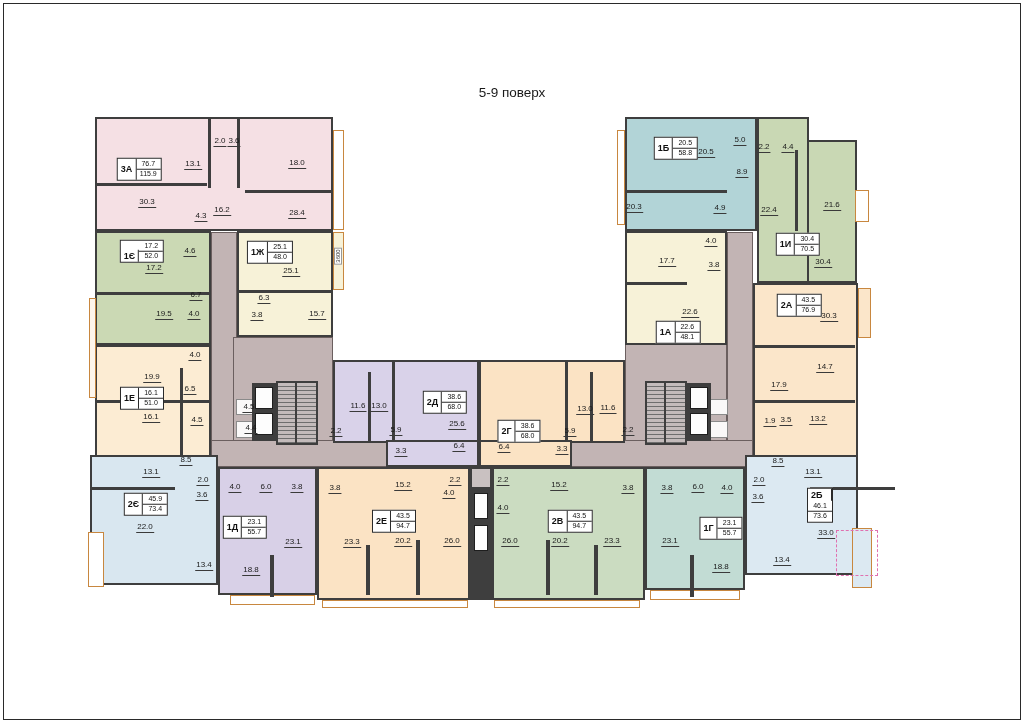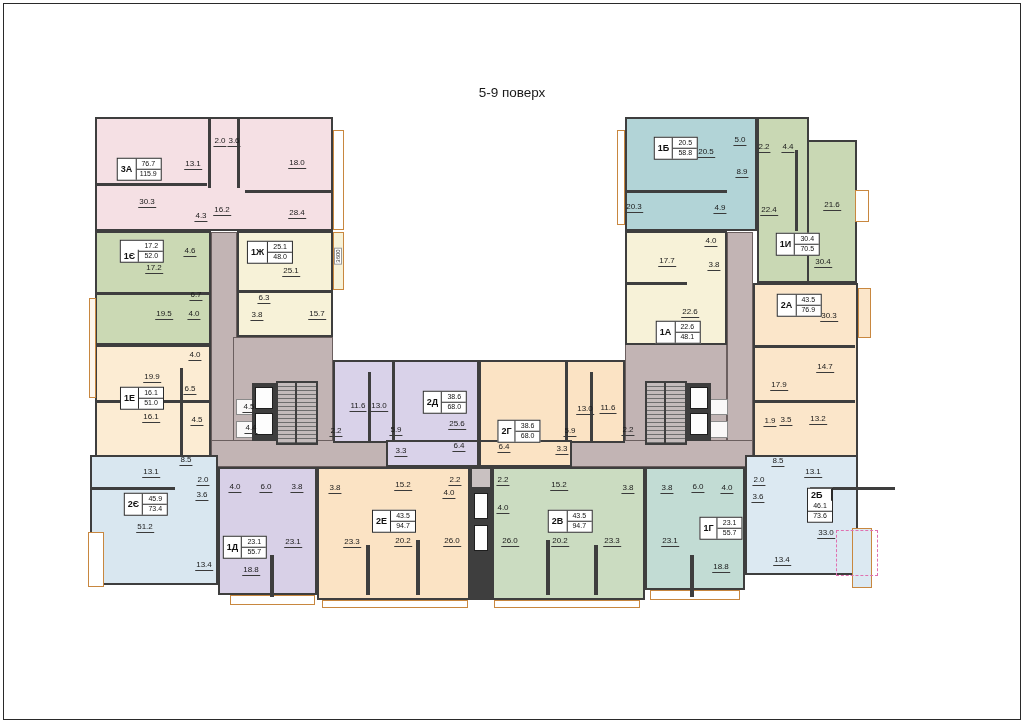--- a/index.html
+++ b/index.html
@@ -154,21 +154,21 @@
       <div class="area" style="left: 504px; top: 448px;">6.4</div>
       <div class="area" style="left: 570px; top: 432px;">5.9</div>
       <div class="area" style="left: 562px; top: 450px;">3.3</div>
       <div class="area" style="left: 585px; top: 410px;">13.0</div>
       <div class="area" style="left: 608px; top: 409px;">11.6</div>
       <div class="area" style="left: 628px; top: 431px;">2.2</div>
       <div class="area" style="left: 186px; top: 461px;">8.5</div>
       <div class="area" style="left: 151px; top: 473px;">13.1</div>
       <div class="area" style="left: 203px; top: 481px;">2.0</div>
       <div class="area" style="left: 202px; top: 496px;">3.6</div>
-      <div class="area" style="left: 145px; top: 528px;">51.2</div>
+      <div class="area" style="left: 145px; top: 528px;">22.0</div>
       <div class="area" style="left: 204px; top: 566px;">13.4</div>
       <div class="area" style="left: 235px; top: 488px;">4.0</div>
       <div class="area" style="left: 266px; top: 488px;">6.0</div>
       <div class="area" style="left: 297px; top: 488px;">3.8</div>
       <div class="area" style="left: 335px; top: 489px;">3.8</div>
       <div class="area" style="left: 293px; top: 543px;">23.1</div>
       <div class="area" style="left: 251px; top: 571px;">18.8</div>
       <div class="area" style="left: 403px; top: 486px;">15.2</div>
       <div class="area" style="left: 455px; top: 481px;">2.2</div>
       <div class="area" style="left: 449px; top: 494px;">4.0</div>
@@ -242,21 +242,21 @@
           <span class="v2">51.0</span>
         </span>
       </div>
       <div class="apt" style="left: 146px; top: 504px;">
         <span class="u">2Є</span>
         <span class="vals">
           <span class="v1">45.9</span>
           <span class="v2">73.4</span>
         </span>
       </div>
-      <div class="apt" style="left: 245px; top: 527px; margin-top: 20px;">
+      <div class="apt" style="left: 245px; top: 527px;">
         <span class="u">1Д</span>
         <span class="vals">
           <span class="v1">23.1</span>
           <span class="v2">55.7</span>
         </span>
       </div>
       <div class="apt" style="left: 394px; top: 521px;">
         <span class="u">2Е</span>
         <span class="vals">
           <span class="v1">43.5</span>

